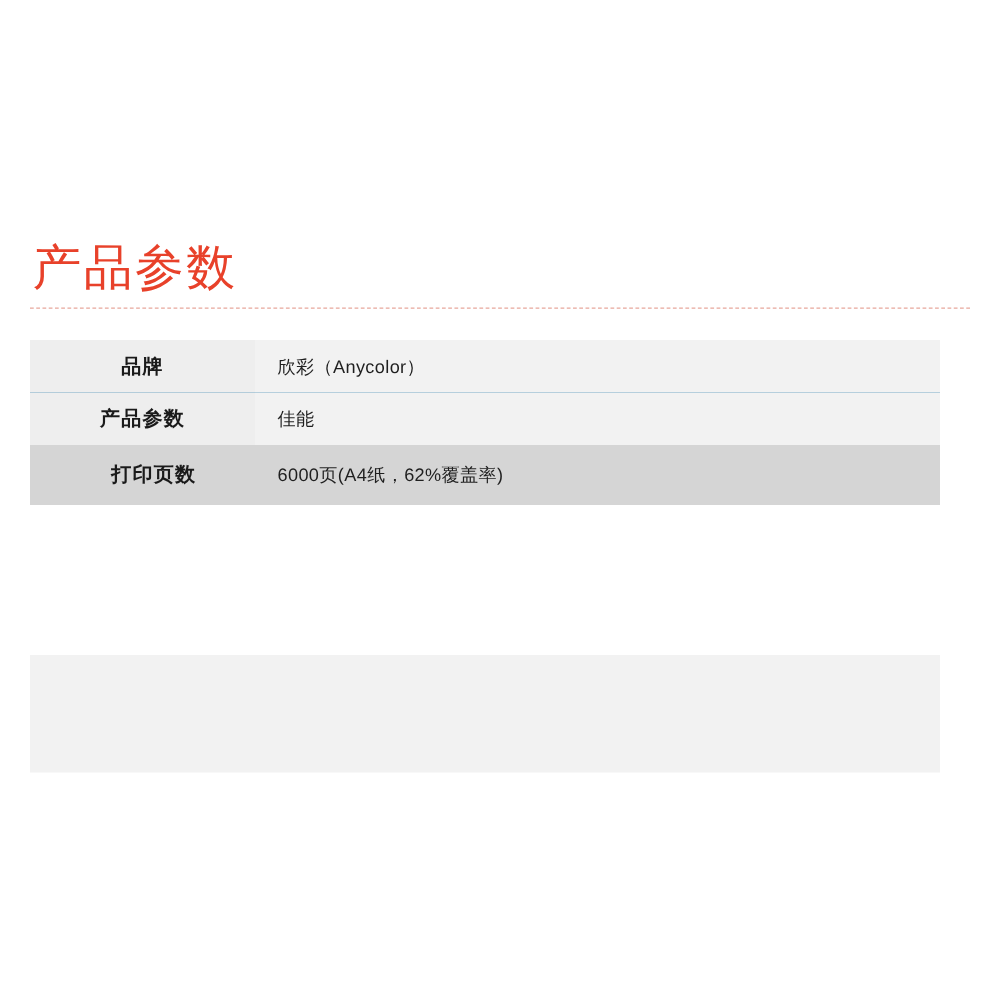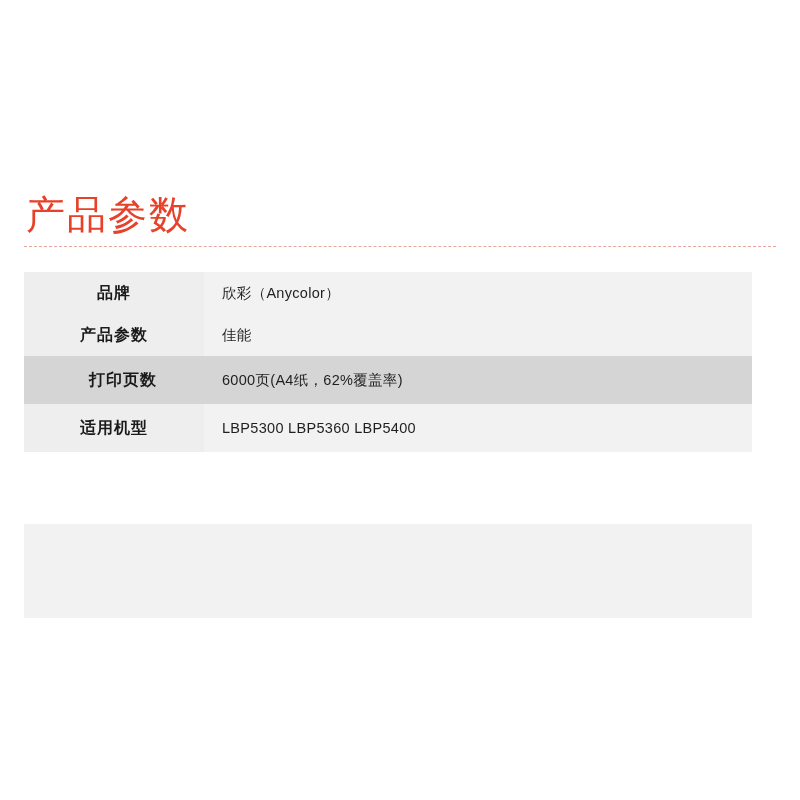--- a/index.html
+++ b/index.html
@@ -110,22 +110,18 @@
         <td class="value">欣彩（Anycolor）</td>
       </tr>
       <tr>
         <td class="label">产品参数</td>
         <td class="value">佳能</td>
       </tr>
       <tr class="alt row-tall">
         <td class="label">打印页数</td>
         <td class="value">6000页(A4纸，62%覆盖率)</td>
       </tr>
-      <tr class="row-tall">
-        <td class="label">适用机型</td>
-        <td class="value">LBP5300 LBP5360 LBP5400</td>
-      </tr>
     </tbody>
   </table>
 
   <div class="filler"></div>
 
 </div>
 
 </body></html>

